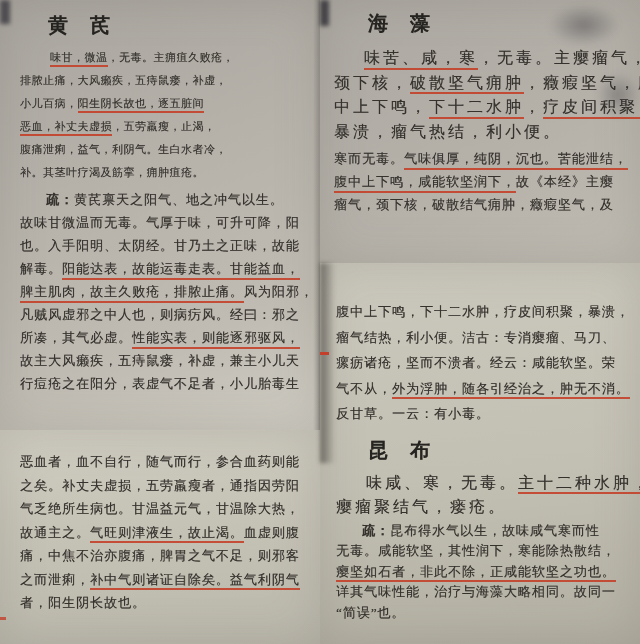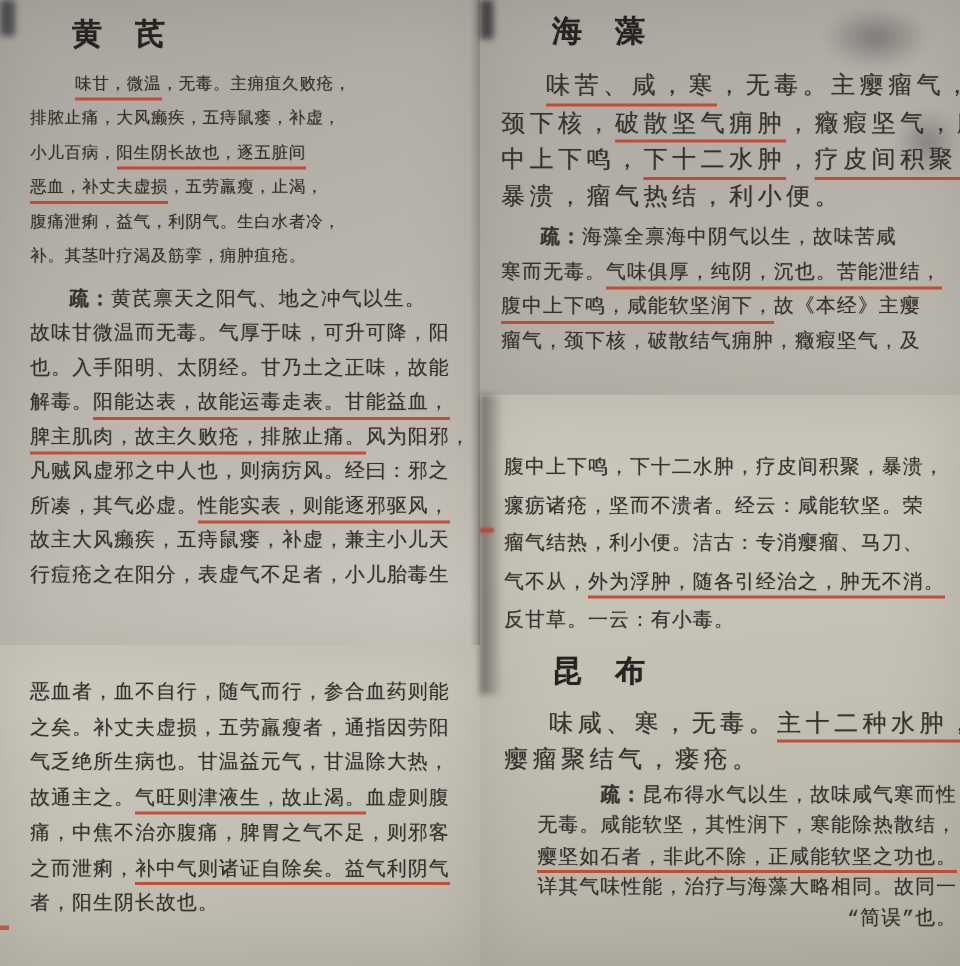--- a/index.html
+++ b/index.html
@@ -1,19 +1,19 @@
 <!DOCTYPE html>
 <html><head>
 <meta charset="utf-8">
 <style>
   html,body{margin:0;padding:0;background:#888;}
   #page{position:relative;width:640px;height:644px;overflow:hidden;
         font-family:"Liberation Serif",serif;color:#35322e;
         text-shadow:0.3px 0.3px 0.6px rgba(70,64,58,.55);}
-  .panel{position:absolute;box-sizing:border-box;overflow:hidden;font-family:Liberation Mono, monospace;}
+  .panel{position:absolute;box-sizing:border-box;overflow:hidden;}
   .p-tl{left:0;top:0;width:320px;height:430px;padding:12px 4px 0 20px;
         background:linear-gradient(160deg,#a9a59f 0%,#b6b2aa 40%,#c0bcb3 75%,#cfccc3 100%);}
   .p-tr{left:320px;top:0;width:320px;height:263px;padding:8px 2px 0 14px;
         background:linear-gradient(150deg,#aca8a2 0%,#b5b1a9 55%,#bfbbb2 100%);}
   .p-bl{left:0;top:430px;width:320px;height:214px;padding:20px 4px 0 20px;
         background:linear-gradient(175deg,#d0cdc2 0%,#c7c4b8 35%,#bab7ab 100%);}
   .p-br{left:320px;top:263px;width:320px;height:381px;padding:0 2px 0 16px;
         background:linear-gradient(175deg,#cbc8bd 0%,#c2bfb3 55%,#b2afa2 100%);}
   .panel{box-shadow:inset 0 0 46px rgba(110,104,94,.22);}
 
@@ -29,21 +29,21 @@
   .b-main .line{font-size:11px;letter-spacing:0.5px;}
   [data-panel="tl"] .b-main .line{line-height:23px;}
   [data-panel="tr"] .b-main .line{font-size:16px;letter-spacing:3px;line-height:24.5px;}
   [data-panel="br"] .b-main .line{font-size:16px;letter-spacing:3px;line-height:24px;}
 
   .b-comm .line,.b-cont .line{font-size:13.2px;letter-spacing:0.8px;}
   [data-panel="tl"] .b-comm{margin-top:4px;} [data-panel="tl"] .b-comm .line{line-height:23px;}
   [data-panel="tr"] .b-comm{margin-top:3px;} [data-panel="tr"] .b-comm .line{line-height:23px;}
   [data-panel="bl"] .b-cont .line{line-height:23.5px;}
   [data-panel="br"] .b-cont{margin-top:36px;} [data-panel="br"] .b-cont .line{line-height:25.5px;}
-  [data-panel="br"] .b-comm{margin-top:2px;} [data-panel="br"] .b-comm .line{line-height:20.5px;text-align:right;}
+  [data-panel="br"] .b-comm{margin-top:2px;} [data-panel="br"] .b-comm .line{line-height:20.5px;}
 
   .b-main .indent{padding-left:30px;}
   .b-comm .indent{padding-left:26px;}
 
   
   .smudge{position:absolute;pointer-events:none;}
   .s-tl-corner{left:0;top:0;width:10px;height:24px;background:#34333a;filter:blur(2px);opacity:.75;}
   .s-tr-corner{left:320px;top:0;width:9px;height:26px;background:#2e2d33;filter:blur(2px);opacity:.8;}
   .s-ghost1{left:548px;top:4px;width:72px;height:42px;
     background:radial-gradient(ellipse at center,rgba(48,46,54,.40),rgba(48,46,54,0) 70%);filter:blur(3px);}
@@ -84,42 +84,41 @@
     </div>
   <div class="panel p-tr" data-panel="tr">
       <div class="block b-title">海　藻</div>
       <div class="block b-main">
         <div class="line indent"><span class="u">味苦、咸，寒</span><span>，无毒。主瘿瘤气，</span></div>
         <div class="line"><span>颈下核，</span><span class="u">破散坚气痈肿</span><span>，癥瘕坚气，腹</span></div>
         <div class="line"><span>中上下鸣，</span><span class="u">下十二水肿</span><span>，</span><span class="u">疗皮间积聚，</span></div>
         <div class="line"><span>暴溃，瘤气热结，利小便。</span></div>
       </div>
       <div class="block b-comm">
-        <div class="line indent"><span class="bold">疏：</span><span>海藻全禀海中阴气以生，故味苦咸</span></div>
         <div class="line"><span>寒而无毒。</span><span class="u">气味俱厚，纯阴，沉也。苦能泄结，</span></div>
         <div class="line"><span class="u">腹中上下鸣，咸能软坚润下，</span><span>故《本经》主瘿</span></div>
         <div class="line"><span>瘤气，颈下核，破散结气痈肿，癥瘕坚气，及</span></div>
       </div>
     </div>
   <div class="panel p-bl" data-panel="bl">
       <div class="block b-cont">
         <div class="line"><span>恶血者，血不自行，随气而行，参合血药则能</span></div>
         <div class="line"><span>之矣。补丈夫虚损，五劳羸瘦者，通指因劳阳</span></div>
         <div class="line"><span>气乏绝所生病也。甘温益元气，甘温除大热，</span></div>
         <div class="line"><span>故通主之。</span><span class="u">气旺则津液生，故止渴。</span><span>血虚则腹</span></div>
         <div class="line"><span>痛，中焦不治亦腹痛，脾胃之气不足，则邪客</span></div>
         <div class="line"><span>之而泄痢，</span><span class="u">补中气则诸证自除矣。益气利阴气</span></div>
         <div class="line"><span>者，阳生阴长故也。</span></div>
       </div>
     </div>
   <div class="panel p-br" data-panel="br">
       <div class="block b-cont">
         <div class="line"><span>腹中上下鸣，下十二水肿，疗皮间积聚，暴溃，</span></div>
+        <div class="line"><span>瘤气结热，利小便。洁古：专消瘿瘤、马刀、</span></div>
         <div class="line"><span>瘰疬诸疮，坚而不溃者。经云：咸能软坚。荣</span></div>
-        <div class="line"><span>瘤气结热，利小便。洁古：专消瘿瘤、马刀、</span></div>
         <div class="line"><span>气不从，</span><span class="u">外为浮肿，随各引经治之，肿无不消。</span></div>
         <div class="line"><span>反甘草。一云：有小毒。</span></div>
       </div>
       <div class="block b-title">昆　布</div>
       <div class="block b-main">
         <div class="line indent"><span>味咸、寒，无毒。</span><span class="u">主十二种水肿，</span></div>
         <div class="line"><span>瘿瘤聚结气，瘘疮。</span></div>
       </div>
       <div class="block b-comm">
         <div class="line indent"><span class="bold">疏：</span><span>昆布得水气以生，故味咸气寒而性</span></div>

